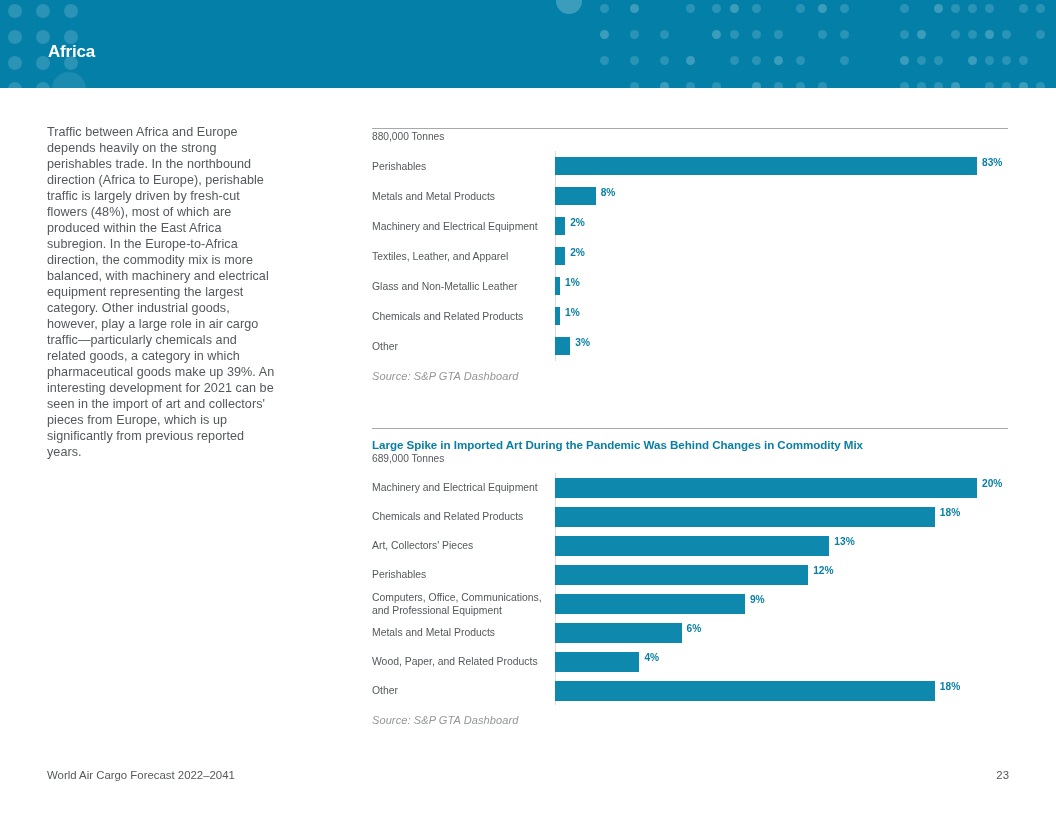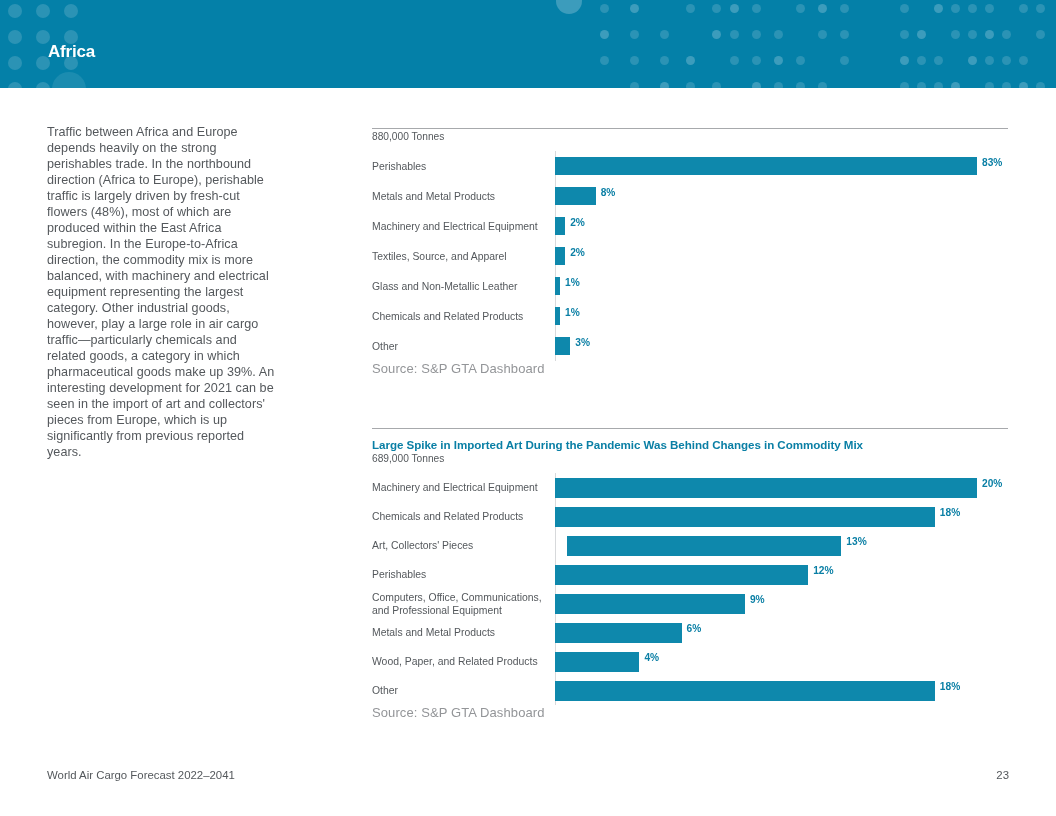--- a/index.html
+++ b/index.html
@@ -62,21 +62,22 @@
     font-size:10.4px; color:#54585c; line-height:13px;
     text-align:left;
   }
   .barwrap { position:relative; flex:1; display:flex; align-items:flex-start; }
   .bar { background:#0e88ac; height:18px; }
   .val {
     font-size:10.2px; font-weight:bold; color:#0a7fa5;
     margin-left:5px; white-space:nowrap;
   }
   .source {
-    font-size:13px; color:#939598;
+    margin-top:9px;
+    font-size:11px; font-style:italic; color:#939598;
     letter-spacing:0.1px;
   }
 
   
   .footer-left {
     position:absolute; left:47px; top:769px;
     font-size:11.4px; color:#54585c;
   }
   .footer-right {
     position:absolute; right:47px; top:769px;
@@ -194,21 +195,21 @@
           </div>
         </div>
         <div class="row" style="height: 30px;">
           <div class="cat">Machinery and Electrical Equipment</div>
           <div class="barwrap">
             <div class="bar" style="height: 18px; width: 10.1687px; background: rgb(14, 136, 172);"></div>
             <div class="val">2%</div>
           </div>
         </div>
         <div class="row" style="height: 30px;">
-          <div class="cat">Textiles, Source, and Apparel</div>
+          <div class="cat">Textiles, Leather, and Apparel</div>
           <div class="barwrap">
             <div class="bar" style="height: 18px; width: 10.1687px; background: rgb(14, 136, 172);"></div>
             <div class="val">2%</div>
           </div>
         </div>
         <div class="row" style="height: 30px;">
           <div class="cat">Glass and Non-Metallic Leather</div>
           <div class="barwrap">
             <div class="bar" style="height: 18px; width: 5.08434px; background: rgb(14, 136, 172);"></div>
             <div class="val">1%</div>
@@ -245,21 +246,21 @@
             <div class="val">20%</div>
           </div>
         </div>
         <div class="row" style="height: 29px;">
           <div class="cat">Chemicals and Related Products</div>
           <div class="barwrap">
             <div class="bar" style="height: 20px; width: 379.8px; background: rgb(14, 136, 172);"></div>
             <div class="val">18%</div>
           </div>
         </div>
-        <div class="row" style="height: 29px; gap: 12px;">
+        <div class="row" style="height: 29px;">
           <div class="cat">Art, Collectors' Pieces</div>
           <div class="barwrap">
             <div class="bar" style="height: 20px; width: 274.3px; background: rgb(14, 136, 172);"></div>
             <div class="val">13%</div>
           </div>
         </div>
         <div class="row" style="height: 29px;">
           <div class="cat">Perishables</div>
           <div class="barwrap">
             <div class="bar" style="height: 20px; width: 253.2px; background: rgb(14, 136, 172);"></div>

